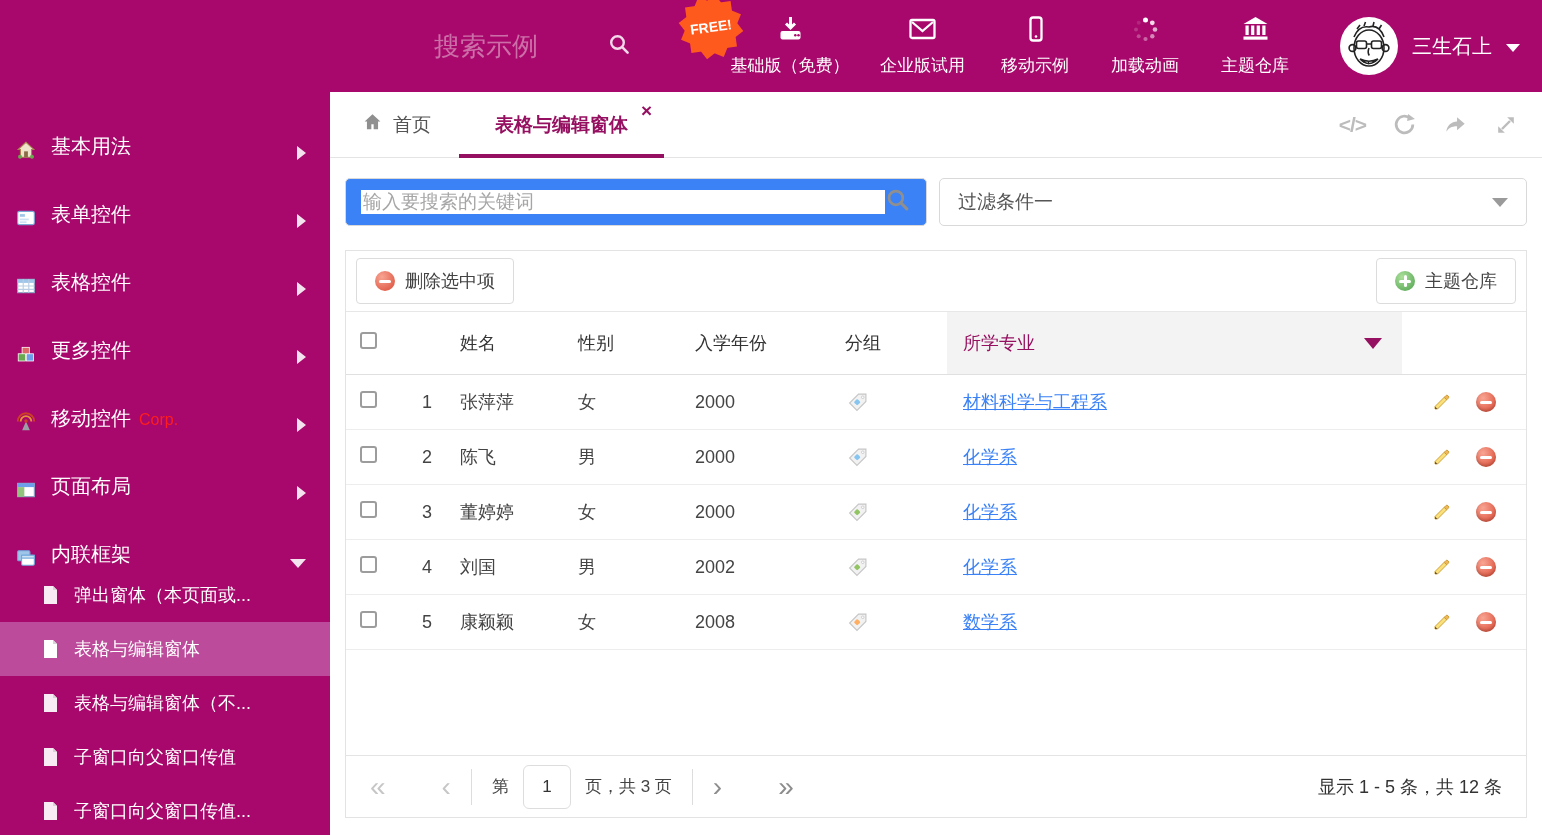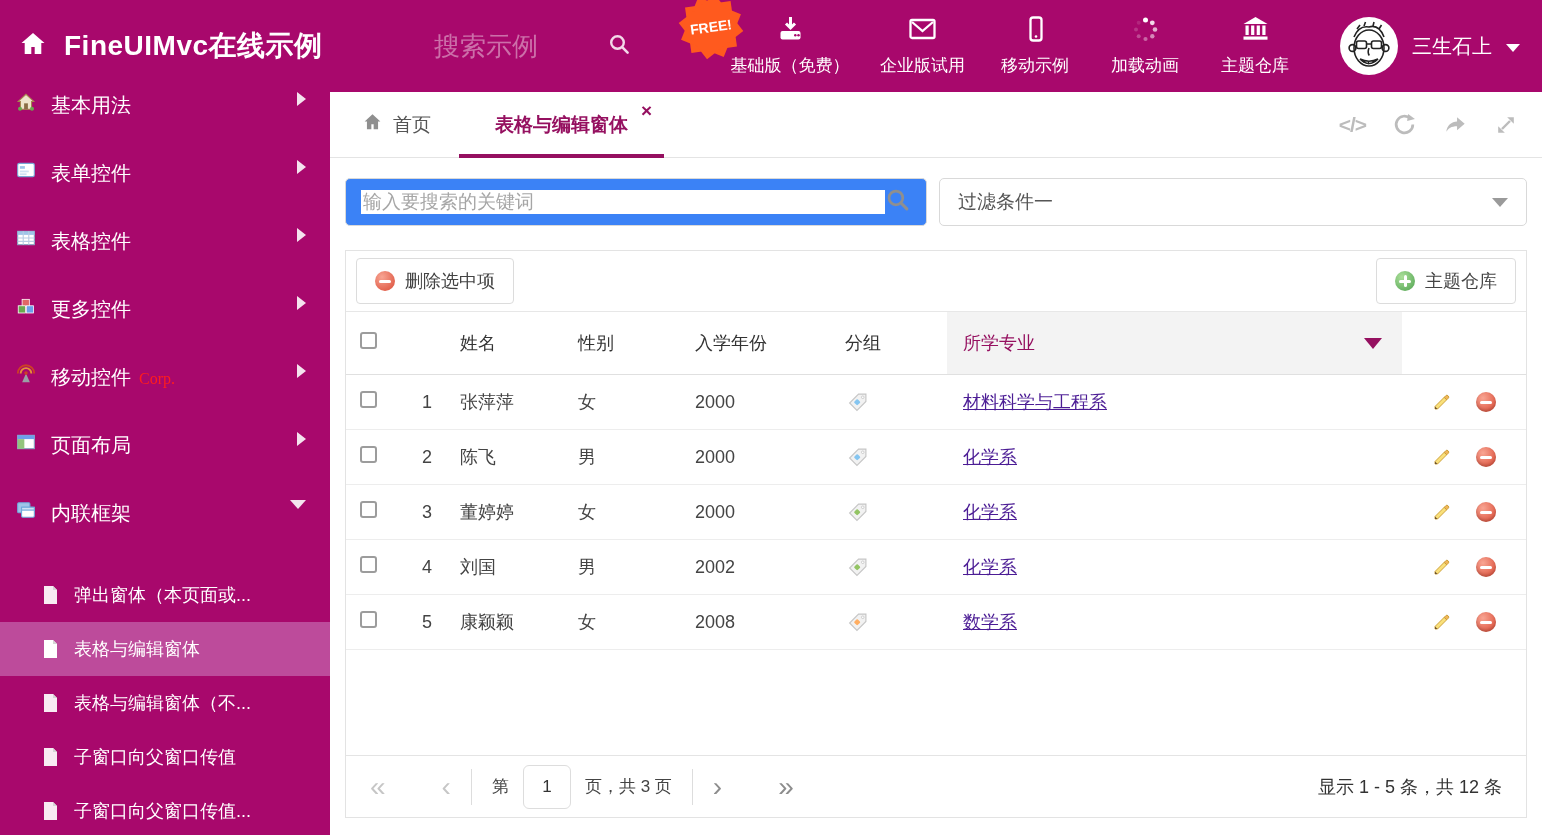--- a/index.html
+++ b/index.html
@@ -34,21 +34,21 @@
 
   .userbox { position:absolute; right:22px; top:0; height:92px; display:flex; align-items:center;
              gap:14px; cursor:pointer; }
   .avatar { width:58px; height:58px; border-radius:50%; background:#fff; overflow:hidden; flex:none; }
   .username { font-size:20px; }
   .caret-w { width:0; height:0; border-left:7px solid transparent; border-right:7px solid transparent;
              border-top:8px solid #fff; margin-top:3px; }
 
   
   .sidebar { position:absolute; left:0; top:92px; width:330px; bottom:0; background:var(--accent); overflow:hidden; }
-  .side-item { height:68px; display:flex; align-items:flex-start; padding:0 24px 0 16px; color:#fff; cursor:pointer;font-family:Liberation Serif, serif; }
+  .side-item { height:68px; display:flex; align-items:flex-end; padding:0 24px 0 16px; color:#fff; cursor:pointer; }
   .side-item .ic { width:20px; height:20px; margin-right:15px; flex:none; }
   .side-item .lbl { font-size:20px; flex:1; display:flex; align-items:baseline; gap:8px; white-space:nowrap; }
   .corp { color:#ff1d1d; font-size:16px; }
   .arrow-r { width:0; height:0; border-top:7px solid transparent; border-bottom:7px solid transparent;
              border-left:9px solid #f4e3ee; }
   .arrow-d { width:0; height:0; border-left:8px solid transparent; border-right:8px solid transparent;
              border-top:9px solid #f4e3ee; }
   .side-sub { height:54px; display:flex; align-items:center; padding-left:42px; gap:15px;
               color:#fff; font-size:18px; cursor:pointer; white-space:nowrap; }
   .side-sub.selected { background:var(--sidebar-selected); }
@@ -104,21 +104,21 @@
               background:#f3f3f3; color:var(--accent-dark); padding:0 20px 0 16px; cursor:pointer; }
   .major-caret { width:0; height:0; border-left:9px solid transparent; border-right:9px solid transparent;
                  border-top:11px solid var(--accent-dark); }
 
   .trow { height:55px; align-items:center; border-bottom:1px solid #ededed; font-size:18px; color:#444; }
   .c-check, .th-check { padding-left:14px; }
   .c-num { text-align:right; padding-right:20px; }
   .c-name, .c-gender, .c-year { padding-left:8px; }
   .c-group { padding-left:10px; display:flex; align-items:center; }
   .c-major { padding-left:16px; }
-  .major-link { color:#4c1d95; text-decoration:underline; cursor:pointer;margin-top:17px; }
+  .major-link { color:#3b82f6; text-decoration:underline; cursor:pointer;margin-top:17px; }
   .c-actions { display:flex; align-items:center; justify-content:center; gap:24px; }
   .checkbox { width:17px; height:17px; border:2px solid #9c9c9c; border-radius:3px; background:#fff;
               display:inline-block; cursor:pointer; }
   .row-del { background:radial-gradient(circle at 35% 30%, #f8a593, #d9452f);
              box-shadow:inset 0 -2px 3px rgba(0,0,0,.18); cursor:pointer; }
   .row-del::after { content:""; position:absolute; left:4px; right:4px; top:8.5px; height:3.5px;
                     background:#fff; border-radius:2px; }
   .icon-edit { cursor:pointer; display:flex; }
 
   .tag { width:21px; height:21px; }
@@ -139,28 +139,20 @@
                 font-size:17px; color:#333; margin:0 14px; outline:none; font-family:inherit; }
   .pg-label { white-space:nowrap; }
   .pg-summary { margin-left:auto; color:#333; font-size:18px; }
 </style>
 </head>
 <body>
 
 <div class="app">
 
   <header class="topbar">
-    <div class="brand">
-      <span>
-        <svg width="30" height="28" viewBox="0 0 30 28">
-            <path d="M15 3 3.5 13h3.2v11h6.6v-7h3.4v7h6.6V13h3.2Z" fill="#fff"></path>
-          </svg>
-      </span>
-      <span class="brand-title">FineUIMvc在线示例</span>
-    </div>
 
     <div class="topsearch">
       <input type="text" placeholder="搜索示例" style="">
       <span>
         <svg width="25" height="25" viewBox="0 0 25 25">
             <circle cx="10.5" cy="10.5" r="6.3" fill="none" stroke="#f3d9e9" stroke-width="2.4"></circle>
             <line x1="15.2" y1="15.2" x2="20.6" y2="20.6" stroke="#f3d9e9" stroke-width="2.6" stroke-linecap="round"></line>
           </svg>
       </span>
     </div>

